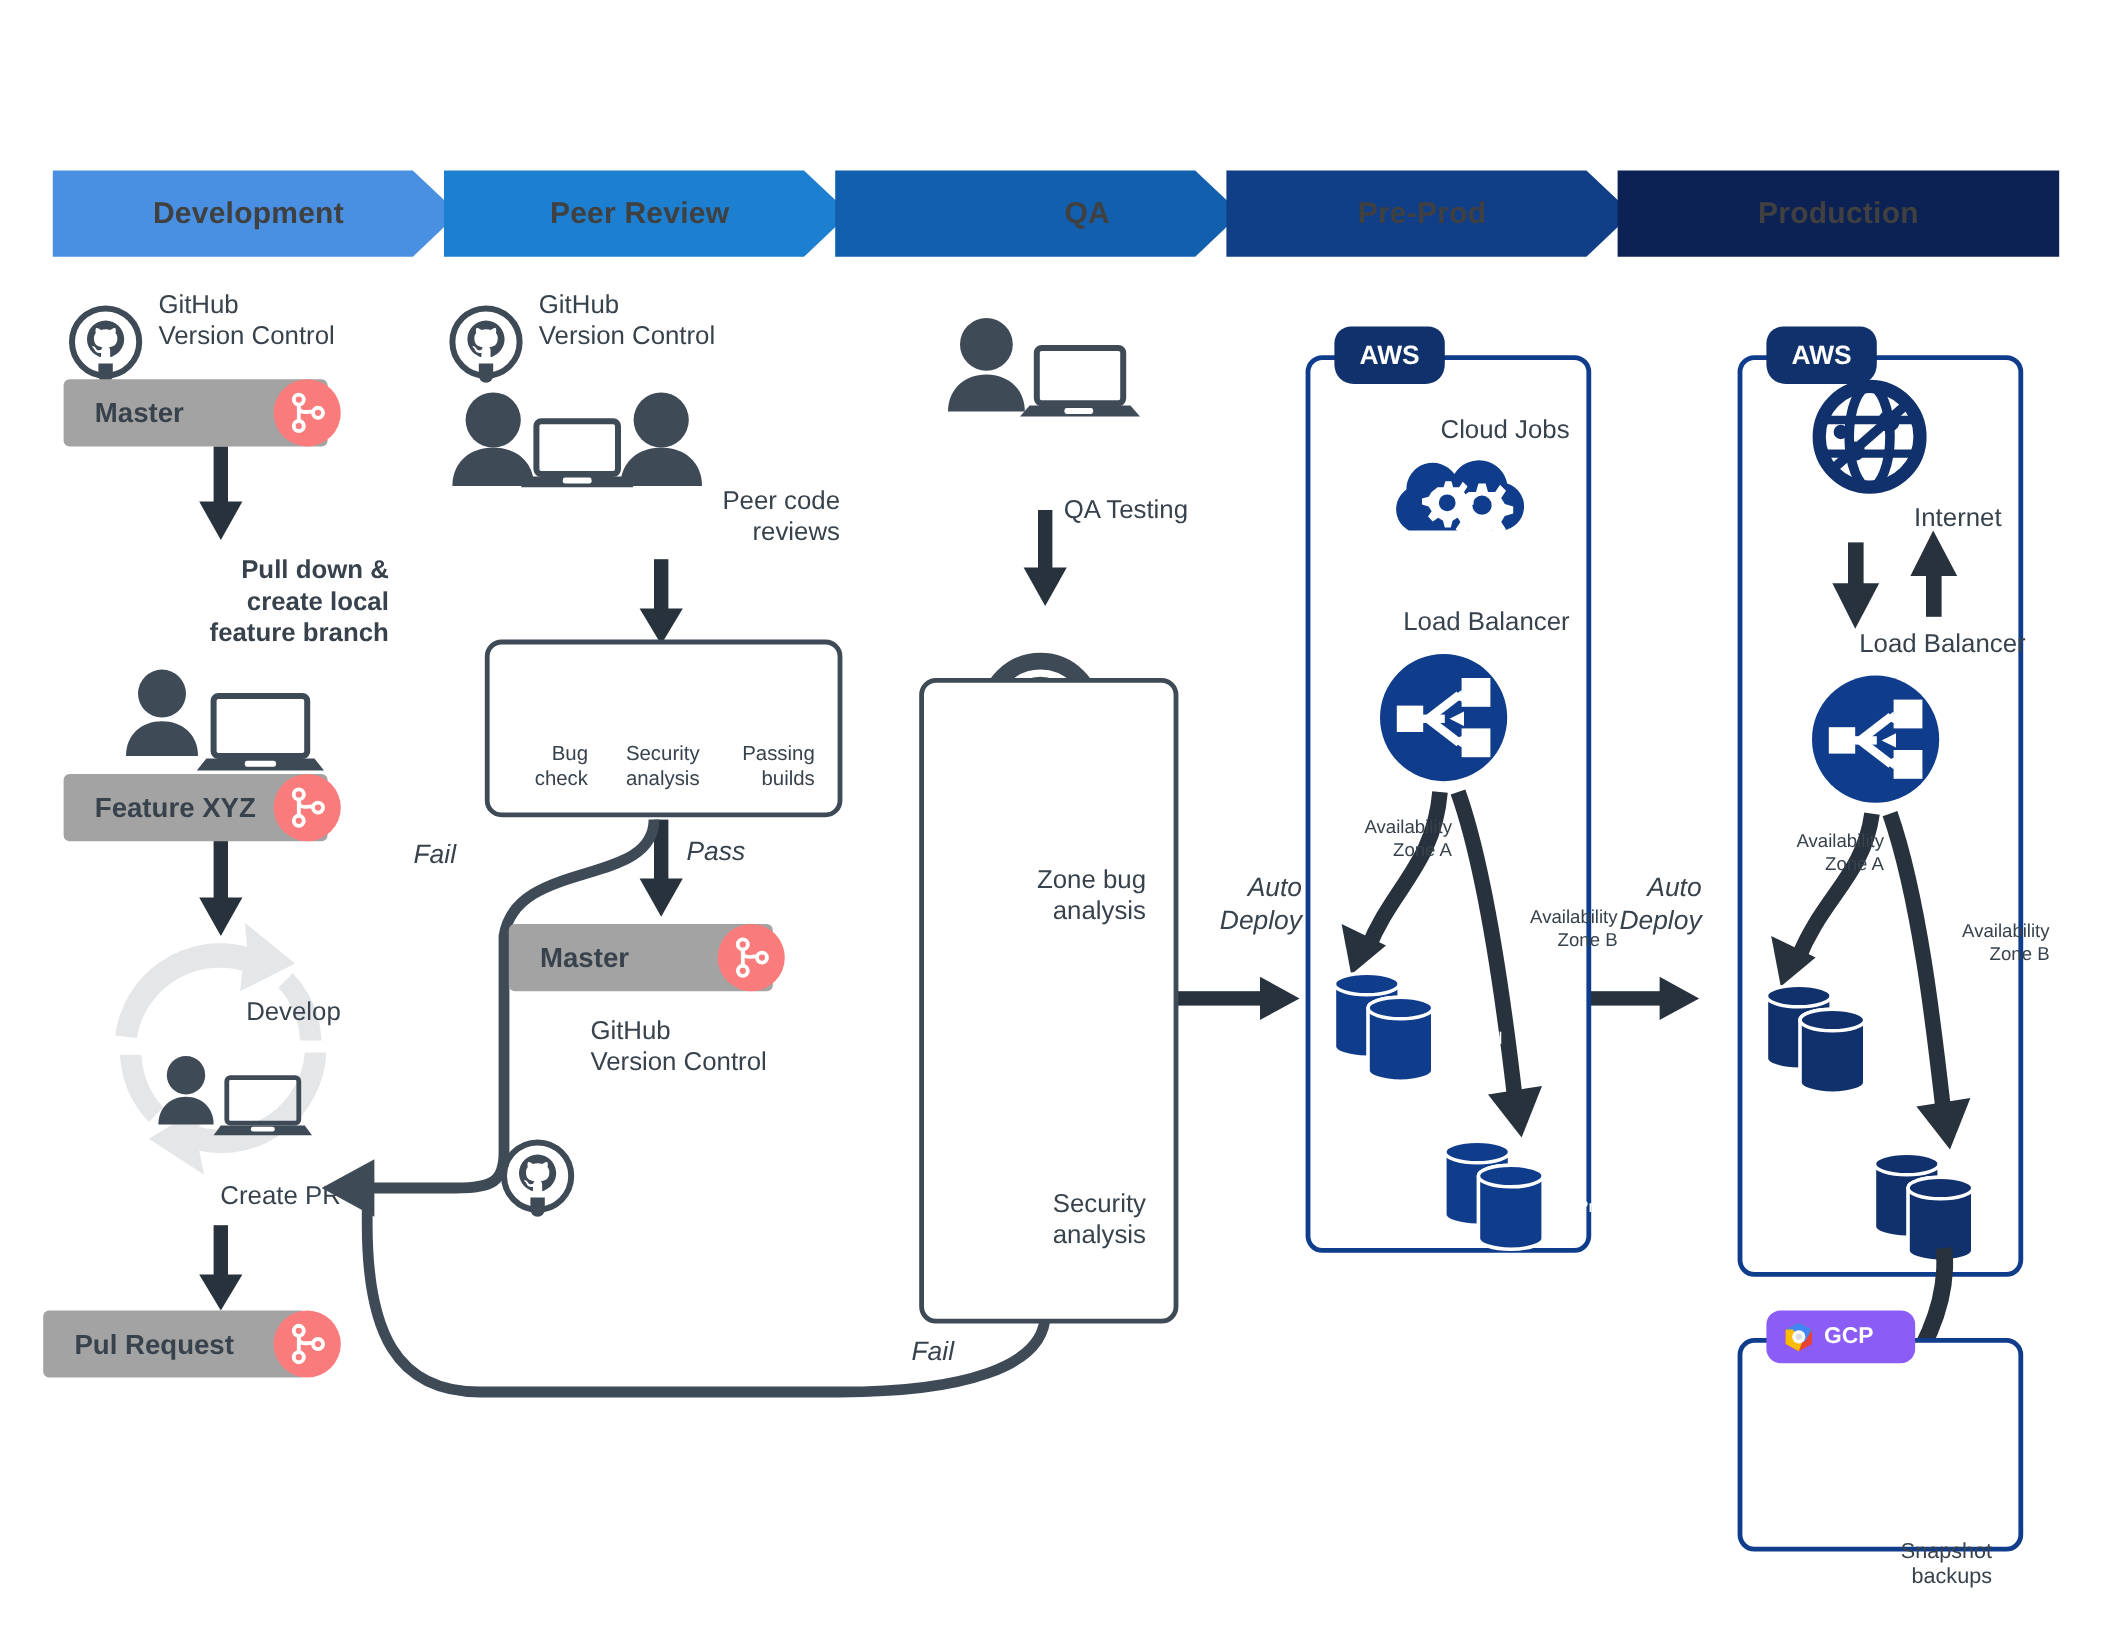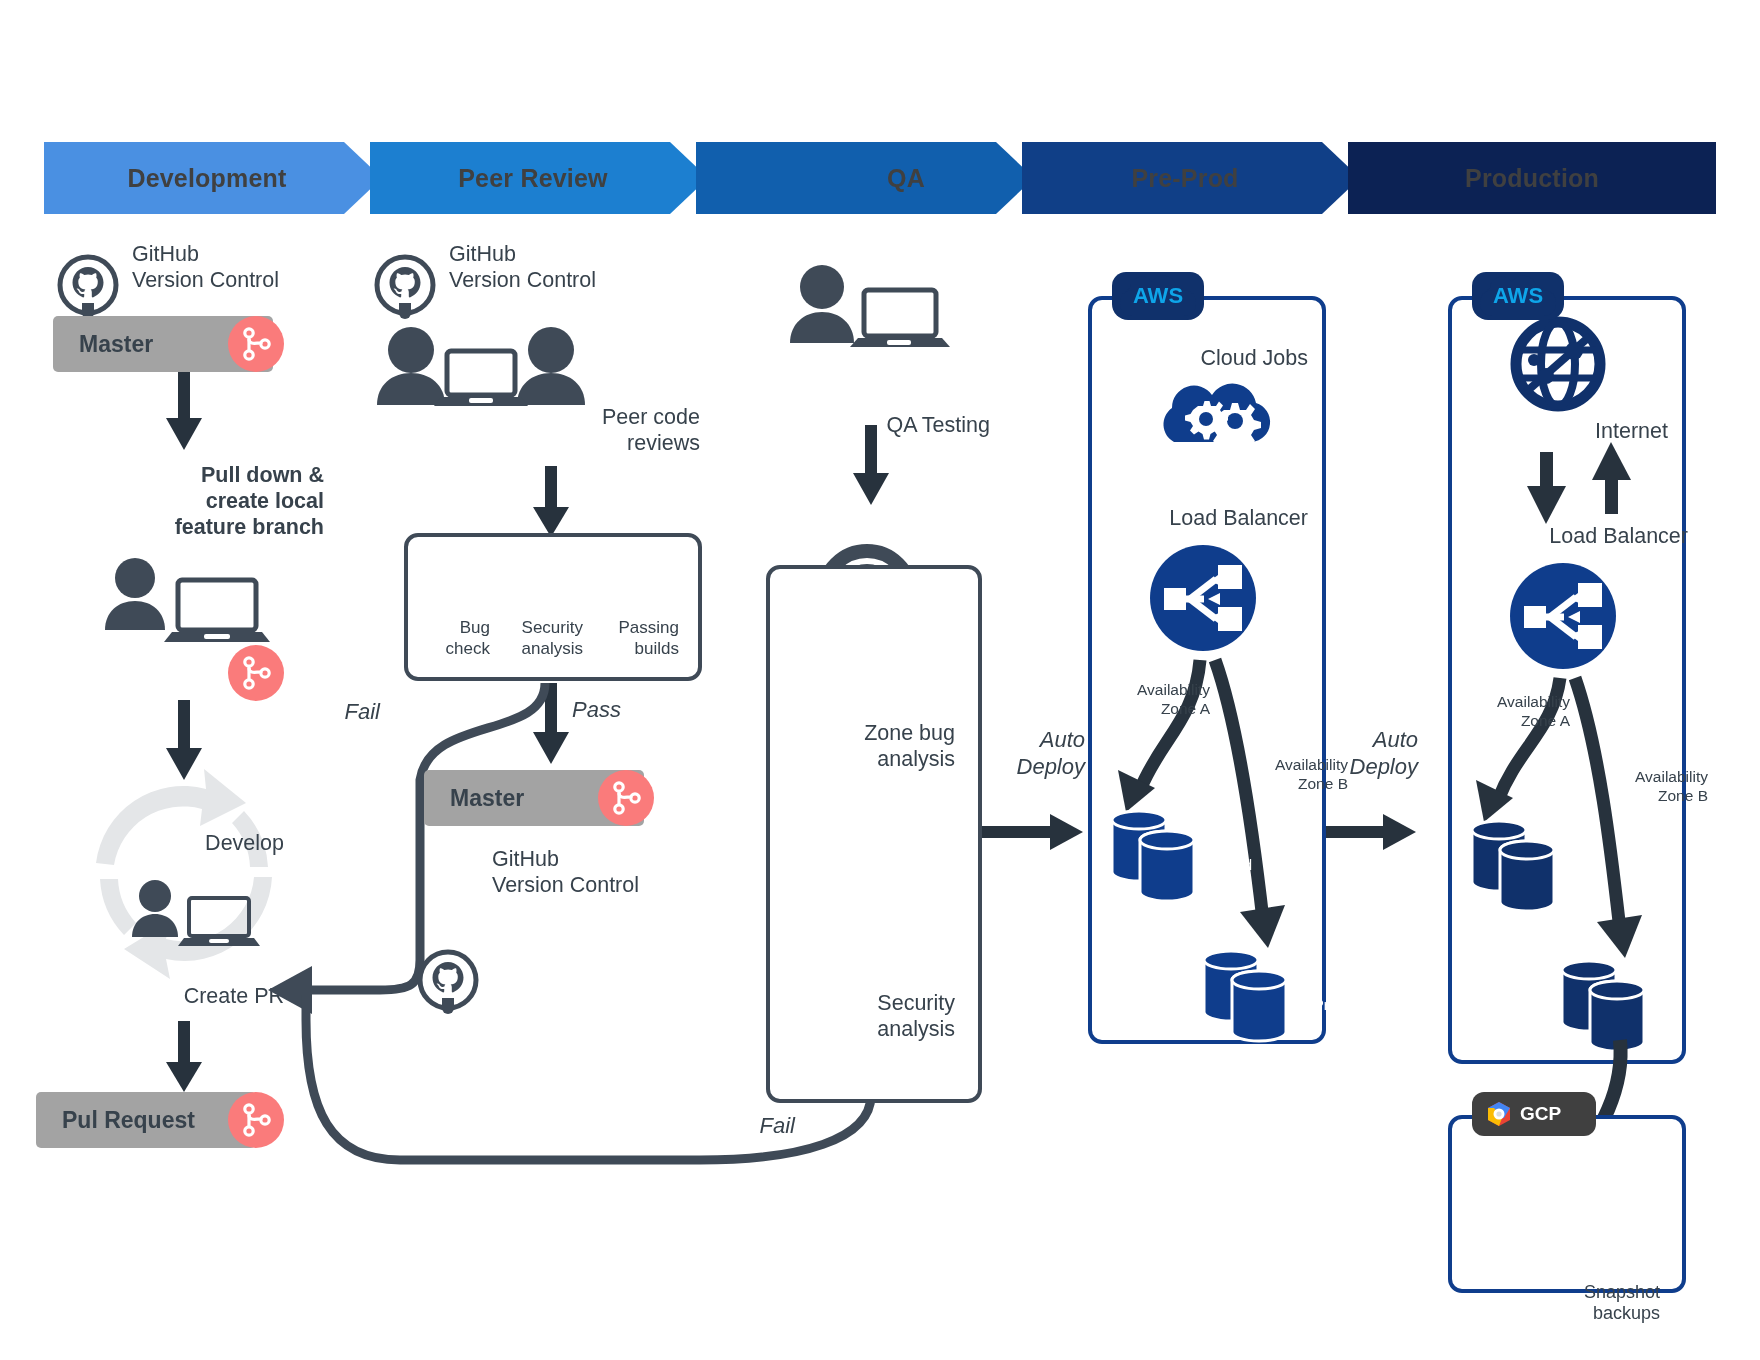--- a/index.html
+++ b/index.html
@@ -18,22 +18,22 @@
   .t.ital{font-style:italic;font-size:22px;line-height:27px;}
 
   
   .pill{position:absolute;height:56px;background:#a3a3a3;border-radius:5px;display:flex;align-items:center;}
   .pill .lbl{font-weight:bold;font-size:23px;color:#37424c;padding-left:26px;}
   .gitcirc{position:absolute;border-radius:50%;background:#fa7b7b;display:flex;align-items:center;justify-content:center;}
 
   
   .box{position:absolute;border:4px solid #3f4a57;border-radius:14px;background:#fff;}
   .nbox{position:absolute;border:4px solid #0f3d8c;border-radius:14px;background:#fff;}
-  .awsbadge{position:absolute;background:#10316b;border-radius:14px 14px 16px 16px;display:flex;align-items:center;justify-content:center;color:#0ea5e9;font-weight:bold;font-size:22px;z-index:6;}
-  .gcpbadge{position:absolute;background:#404040;border-radius:12px;display:flex;align-items:center;gap:8px;padding:0 14px;color:#fff;font-weight:bold;font-size:19px;z-index:6;}
+  .awsbadge{position:absolute;background:#10316b;border-radius:14px 14px 16px 16px;display:flex;align-items:center;justify-content:center;color:#ffffff;font-weight:bold;font-size:22px;z-index:6;}
+  .gcpbadge{position:absolute;background:#8b5cf6;border-radius:12px;display:flex;align-items:center;gap:8px;padding:0 14px;color:#fff;font-weight:bold;font-size:19px;z-index:6;}
 
   svg{overflow:visible;}
   .ovl{position:absolute;left:0;top:0;pointer-events:none;}
 </style>
 </head>
 <body>
 
 <div id="stage">
 
   <div id="banner">
@@ -127,20 +127,23 @@
         </g>
       </svg>
   </div>
 
   <div class="t" style="left:44px;top:462px;width:280px;font-weight:bold;">
     <div>Pull down &amp;</div>
     <div>create local</div>
     <div>feature branch</div>
   </div>
 
+  <div class="pill" style="left:53px;top:645px;width:220px;">
+    <div class="lbl">Feature XYZ</div>
+  </div>
   <div class="gitcirc" style="left:228px;top:645px;width:56px;height:56px;">
     <svg width="30" height="34" viewBox="0 0 30 34">
         <g fill="none" stroke="#fff" stroke-width="3.2">
           <circle cx="8" cy="6" r="4.2"></circle>
           <circle cx="8" cy="28" r="4.2"></circle>
           <circle cx="24" cy="17" r="4.2"></circle>
           <path d="M8 10.5 v13"></path>
           <path d="M8 12 C 8 20, 20 14, 20 17"></path>
         </g>
       </svg>

